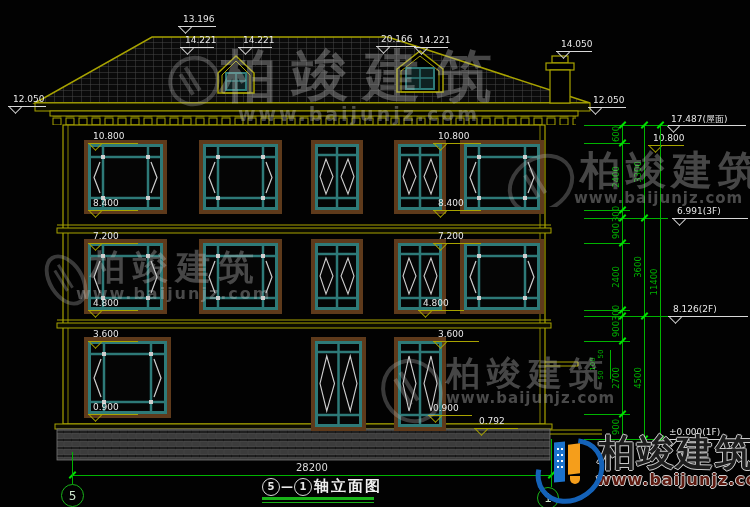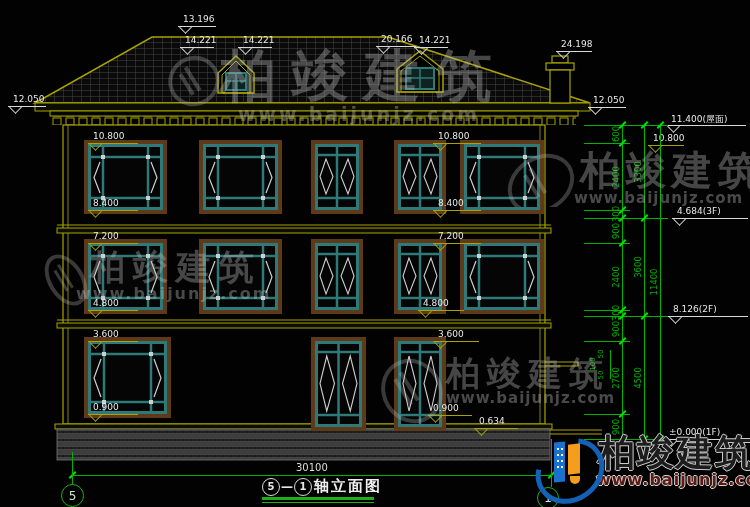--- a/index.html
+++ b/index.html
@@ -289,21 +289,21 @@
       <div class="abs" style="left: 241px; top: 44px; width: 8px; height: 8px; border-right: 1.2px solid rgb(216, 216, 216); border-bottom: 1.2px solid rgb(216, 216, 216); transform: rotate(45deg);"></div>
       <div class="mk-text" style="left: 243px; top: 35px;">14.221</div>
       <div class="abs" style="left: 376px; top: 46px; width: 40px; height: 1px; background: rgb(216, 216, 216);"></div>
       <div class="abs" style="left: 379px; top: 43px; width: 8px; height: 8px; border-right: 1.2px solid rgb(216, 216, 216); border-bottom: 1.2px solid rgb(216, 216, 216); transform: rotate(45deg);"></div>
       <div class="mk-text" style="left: 381px; top: 34px;">20.166</div>
       <div class="abs" style="left: 414px; top: 47px; width: 34px; height: 1px; background: rgb(216, 216, 216);"></div>
       <div class="abs" style="left: 417px; top: 44px; width: 8px; height: 8px; border-right: 1.2px solid rgb(216, 216, 216); border-bottom: 1.2px solid rgb(216, 216, 216); transform: rotate(45deg);"></div>
       <div class="mk-text" style="left: 419px; top: 35px;">14.221</div>
       <div class="abs" style="left: 556px; top: 51px; width: 36px; height: 1px; background: rgb(216, 216, 216);"></div>
       <div class="abs" style="left: 559px; top: 48px; width: 8px; height: 8px; border-right: 1.2px solid rgb(216, 216, 216); border-bottom: 1.2px solid rgb(216, 216, 216); transform: rotate(45deg);"></div>
-      <div class="mk-text" style="left: 561px; top: 39px;">24.198</div>
+      <div class="mk-text" style="left: 561px; top: 39px;">14.050</div>
       <div class="abs" style="left: 8px; top: 106px; width: 38px; height: 1px; background: rgb(216, 216, 216);"></div>
       <div class="abs" style="left: 11px; top: 103px; width: 8px; height: 8px; border-right: 1.2px solid rgb(216, 216, 216); border-bottom: 1.2px solid rgb(216, 216, 216); transform: rotate(45deg);"></div>
       <div class="mk-text" style="left: 13px; top: 94px;">12.050</div>
       <div class="abs" style="left: 588px; top: 107px; width: 38px; height: 1px; background: rgb(216, 216, 216);"></div>
       <div class="abs" style="left: 591px; top: 104px; width: 8px; height: 8px; border-right: 1.2px solid rgb(216, 216, 216); border-bottom: 1.2px solid rgb(216, 216, 216); transform: rotate(45deg);"></div>
       <div class="mk-text" style="left: 593px; top: 95px;">12.050</div>
       <div class="abs" style="left: 88px; top: 143px; width: 50px; height: 1px; background: rgb(168, 163, 0);"></div>
       <div class="abs" style="left: 91px; top: 140px; width: 8px; height: 8px; border-right: 1.2px solid rgb(168, 163, 0); border-bottom: 1.2px solid rgb(168, 163, 0); transform: rotate(45deg);"></div>
       <div class="mk-text" style="left: 93px; top: 131px;">10.800</div>
       <div class="abs" style="left: 88px; top: 210px; width: 50px; height: 1px; background: rgb(168, 163, 0);"></div>
@@ -334,30 +334,30 @@
       <div class="abs" style="left: 421px; top: 307px; width: 8px; height: 8px; border-right: 1.2px solid rgb(168, 163, 0); border-bottom: 1.2px solid rgb(168, 163, 0); transform: rotate(45deg);"></div>
       <div class="mk-text" style="left: 423px; top: 298px;">4.800</div>
       <div class="abs" style="left: 433px; top: 341px; width: 46px; height: 1px; background: rgb(168, 163, 0);"></div>
       <div class="abs" style="left: 436px; top: 338px; width: 8px; height: 8px; border-right: 1.2px solid rgb(168, 163, 0); border-bottom: 1.2px solid rgb(168, 163, 0); transform: rotate(45deg);"></div>
       <div class="mk-text" style="left: 438px; top: 329px;">3.600</div>
       <div class="abs" style="left: 428px; top: 415px; width: 44px; height: 1px; background: rgb(168, 163, 0);"></div>
       <div class="abs" style="left: 431px; top: 412px; width: 8px; height: 8px; border-right: 1.2px solid rgb(168, 163, 0); border-bottom: 1.2px solid rgb(168, 163, 0); transform: rotate(45deg);"></div>
       <div class="mk-text" style="left: 433px; top: 403px;">0.900</div>
       <div class="abs" style="left: 474px; top: 428px; width: 44px; height: 1px; background: rgb(168, 163, 0);"></div>
       <div class="abs" style="left: 477px; top: 425px; width: 8px; height: 8px; border-right: 1.2px solid rgb(168, 163, 0); border-bottom: 1.2px solid rgb(168, 163, 0); transform: rotate(45deg);"></div>
-      <div class="mk-text" style="left: 479px; top: 416px;">0.634</div>
+      <div class="mk-text" style="left: 479px; top: 416px;">0.792</div>
       <div class="abs" style="left: 648px; top: 145px; width: 36px; height: 1px; background: rgb(168, 163, 0);"></div>
       <div class="abs" style="left: 651px; top: 142px; width: 8px; height: 8px; border-right: 1.2px solid rgb(168, 163, 0); border-bottom: 1.2px solid rgb(168, 163, 0); transform: rotate(45deg);"></div>
       <div class="mk-text" style="left: 653px; top: 133px;">10.800</div>
       <div class="abs" style="left: 666px; top: 125px; width: 80px; height: 1px; background: rgb(216, 216, 216);"></div>
       <div class="abs" style="left: 669px; top: 122px; width: 8px; height: 8px; border-right: 1.2px solid rgb(216, 216, 216); border-bottom: 1.2px solid rgb(216, 216, 216); transform: rotate(45deg);"></div>
-      <div class="mk-text" style="left: 671px; top: 113px;">11.400(屋面)</div>
+      <div class="mk-text" style="left: 671px; top: 113px;">17.487(屋面)</div>
       <div class="abs" style="left: 672px; top: 218px; width: 76px; height: 1px; background: rgb(216, 216, 216);"></div>
       <div class="abs" style="left: 675px; top: 215px; width: 8px; height: 8px; border-right: 1.2px solid rgb(216, 216, 216); border-bottom: 1.2px solid rgb(216, 216, 216); transform: rotate(45deg);"></div>
-      <div class="mk-text" style="left: 677px; top: 206px;">4.684(3F)</div>
+      <div class="mk-text" style="left: 677px; top: 206px;">6.991(3F)</div>
       <div class="abs" style="left: 668px; top: 316px; width: 80px; height: 1px; background: rgb(216, 216, 216);"></div>
       <div class="abs" style="left: 671px; top: 313px; width: 8px; height: 8px; border-right: 1.2px solid rgb(216, 216, 216); border-bottom: 1.2px solid rgb(216, 216, 216); transform: rotate(45deg);"></div>
       <div class="mk-text" style="left: 673px; top: 304px;">8.126(2F)</div>
       <div class="abs" style="left: 664px; top: 439px; width: 84px; height: 1px; background: rgb(216, 216, 216);"></div>
       <div class="abs" style="left: 667px; top: 436px; width: 8px; height: 8px; border-right: 1.2px solid rgb(216, 216, 216); border-bottom: 1.2px solid rgb(216, 216, 216); transform: rotate(45deg);"></div>
       <div class="mk-text" style="left: 669px; top: 427px;">±0.000(1F)</div>
       <div class="abs" style="left: 584px; top: 125px; width: 84px; height: 1px; background: rgb(0, 179, 0);"></div>
       <div class="abs" style="left: 584px; top: 143px; width: 46px; height: 1px; background: rgb(0, 179, 0);"></div>
       <div class="abs" style="left: 584px; top: 210px; width: 46px; height: 1px; background: rgb(0, 179, 0);"></div>
       <div class="abs" style="left: 584px; top: 218px; width: 84px; height: 1px; background: rgb(0, 179, 0);"></div>
@@ -463,14 +463,14 @@
     <span class="tdash">—</span>
     <span class="axcirc">1</span>
     <span class="tname">轴立面图</span>
   </div>
   <div class="abs" style="left:262px;top:497px;width:112px;height:3px;background:#19b319;z-index:20"></div>
   <div class="abs" style="left:262px;top:502px;width:112px;height:1px;background:#19b319;z-index:20"></div>
 
   <div class="bubble" style="left:61px;top:484px;width:21px;height:21px">5</div>
   <div class="bubble" style="left:537px;top:487px;width:20px;height:20px">1</div>
 
-  <div class="mk-text" style="left:296px;top:462px;font-size:10px;color:#dcdcdc">30100</div>
+  <div class="mk-text" style="left:296px;top:462px;font-size:10px;color:#dcdcdc">28200</div>
 </div>
 
 </body></html>

